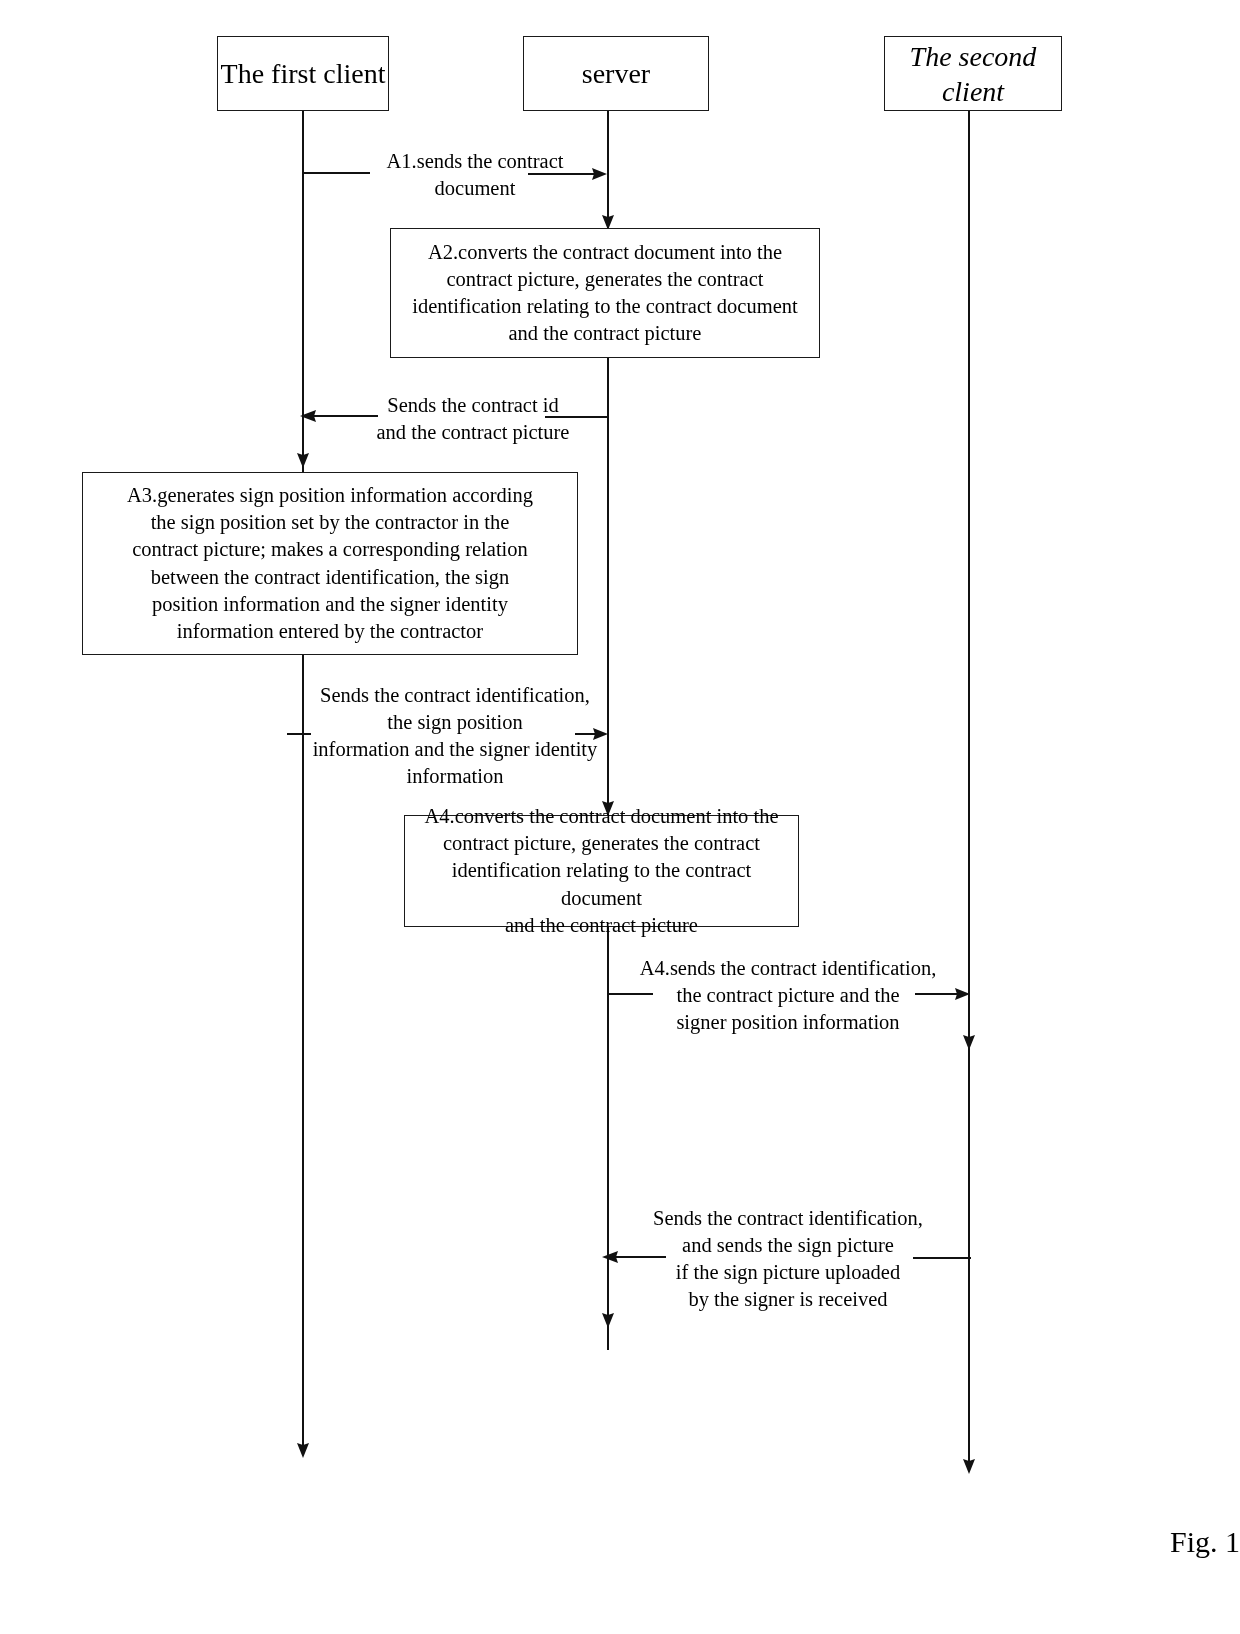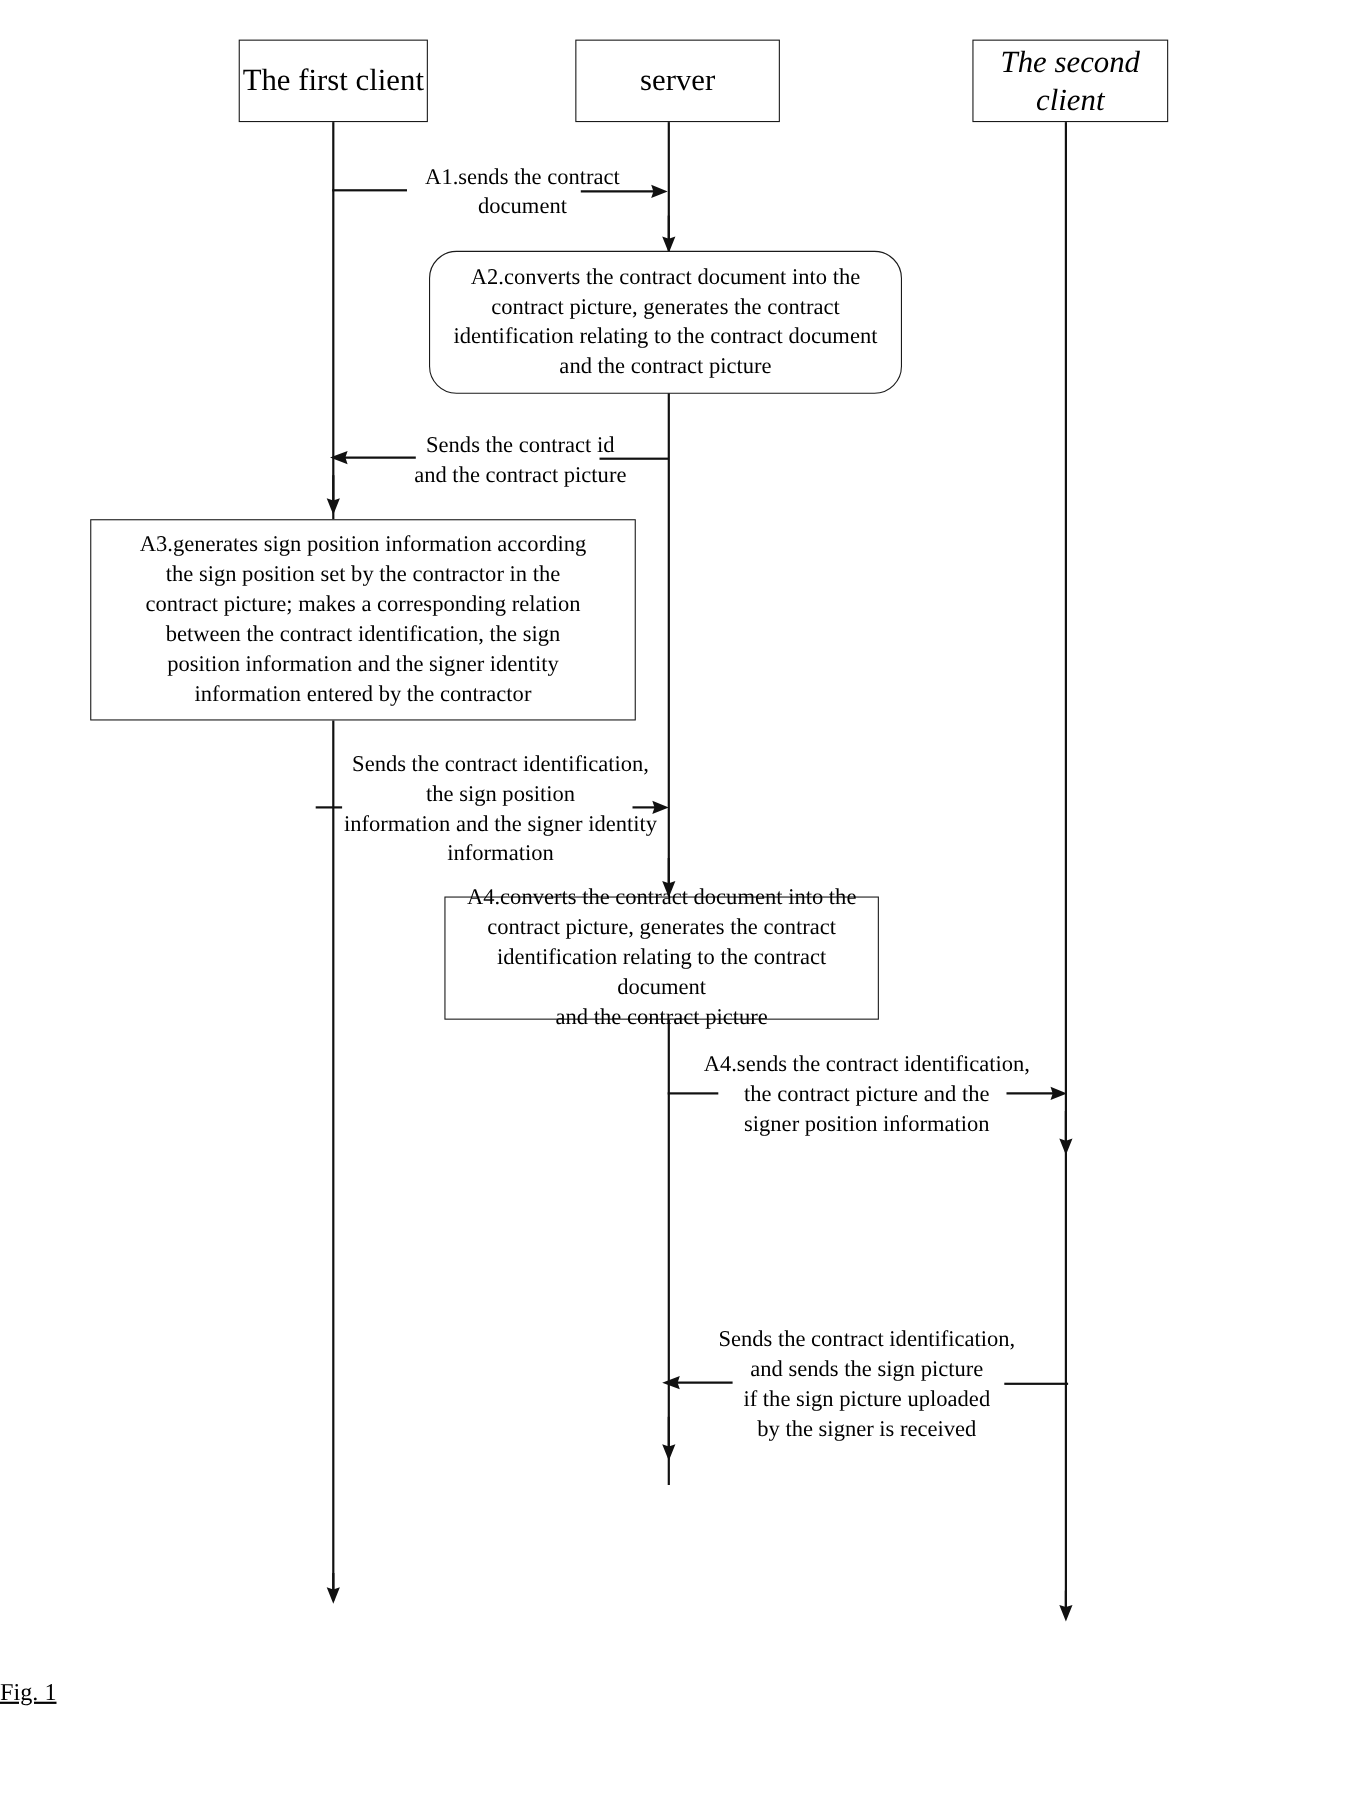--- a/index.html
+++ b/index.html
@@ -61,23 +61,22 @@
     position: absolute;
     height: 0;
     border-top: 2px solid #111111;
   }
   .arrow-svg {
     position: absolute;
     overflow: visible;
   }
   .caption {
     position: absolute;
-    font-size: 22px;
-    text-align: left;
-    text-decoration: underline;
+    font-size: 30px;
+    text-align: right;
   }
 </style>
 </head>
 <body>
 
 <div id="canvas">
 
   <div class="lifeline" style="left:302px; top:110px; height:1345px;"></div>
   <div class="lifeline" style="left:607px; top:110px; height:1240px;"></div>
   <div class="lifeline" style="left:968px; top:110px; height:1360px;"></div>
@@ -100,21 +99,21 @@
   <svg class="arrow-svg" style="left:528px; top:164px;" width="84" height="20" viewBox="0 0 84 20">
     <line x1="0" y1="10" x2="70" y2="10" stroke="#111111" stroke-width="2"></line>
     <polygon points="79,10 64,4 66,10 64,16" fill="#111111"></polygon>
   </svg>
 
   <svg class="arrow-svg" style="left:597px; top:196px;" width="22" height="36" viewBox="0 0 22 36">
     <line x1="11" y1="0" x2="11" y2="24" stroke="#111111" stroke-width="2"></line>
     <polygon points="11,34 5,19 11,21 17,19" fill="#111111"></polygon>
   </svg>
 
-  <div class="step-box" style="left:390px; top:228px; width:430px; height:130px;border-radius:25px;">
+  <div class="step-box" style="left:390px; top:228px; width:430px; height:130px;">
     <span>A2.converts the contract document into the
 contract picture, generates the contract
 identification relating to the contract document
 and the contract picture</span>
   </div>
 
   <div class="h-seg" style="left:545px; top:416px; width:63px;"></div>
   <div class="msg-label" style="left:338px; top:392px; width:270px;">Sends the contract id
 and the contract picture</div>
   <svg class="arrow-svg" style="left:296px; top:408px;" width="90" height="18" viewBox="0 0 90 18">

